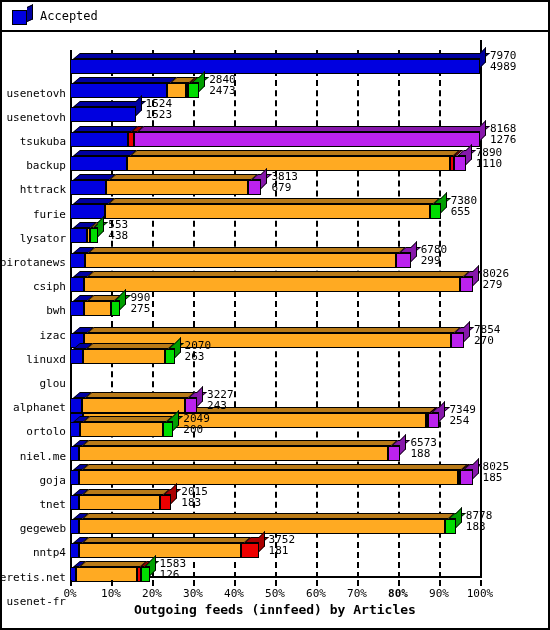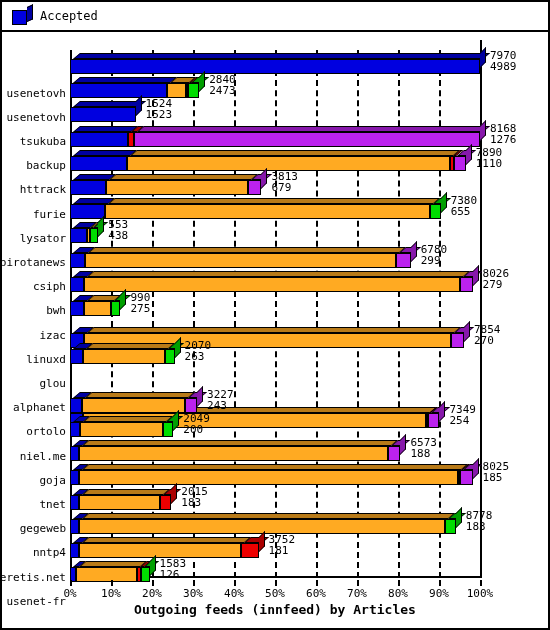--- a/index.html
+++ b/index.html
@@ -459,21 +459,21 @@
         <div class="xlab" style="left: 123px;">30%</div>
         <div class="xtick" style="left: 164px;"></div>
         <div class="xlab" style="left: 164px;">40%</div>
         <div class="xtick" style="left: 205px;"></div>
         <div class="xlab" style="left: 205px;">50%</div>
         <div class="xtick" style="left: 246px;"></div>
         <div class="xlab" style="left: 246px;">60%</div>
         <div class="xtick" style="left: 287px;"></div>
         <div class="xlab" style="left: 287px;">70%</div>
         <div class="xtick" style="left: 328px;"></div>
-        <div class="xlab" style="left: 328px;">80%</div>
+        <div class="xlab" style="left: 328px; font-weight: bold;">80%</div>
         <div class="xtick" style="left: 369px;"></div>
         <div class="xlab" style="left: 369px;">90%</div>
         <div class="xtick" style="left: 410px;"></div>
         <div class="xlab" style="left: 410px;">100%</div>
       </div>
     <div id="xtitle">Outgoing feeds (innfeed) by Articles</div>
   </div>
 
 </div>
 

